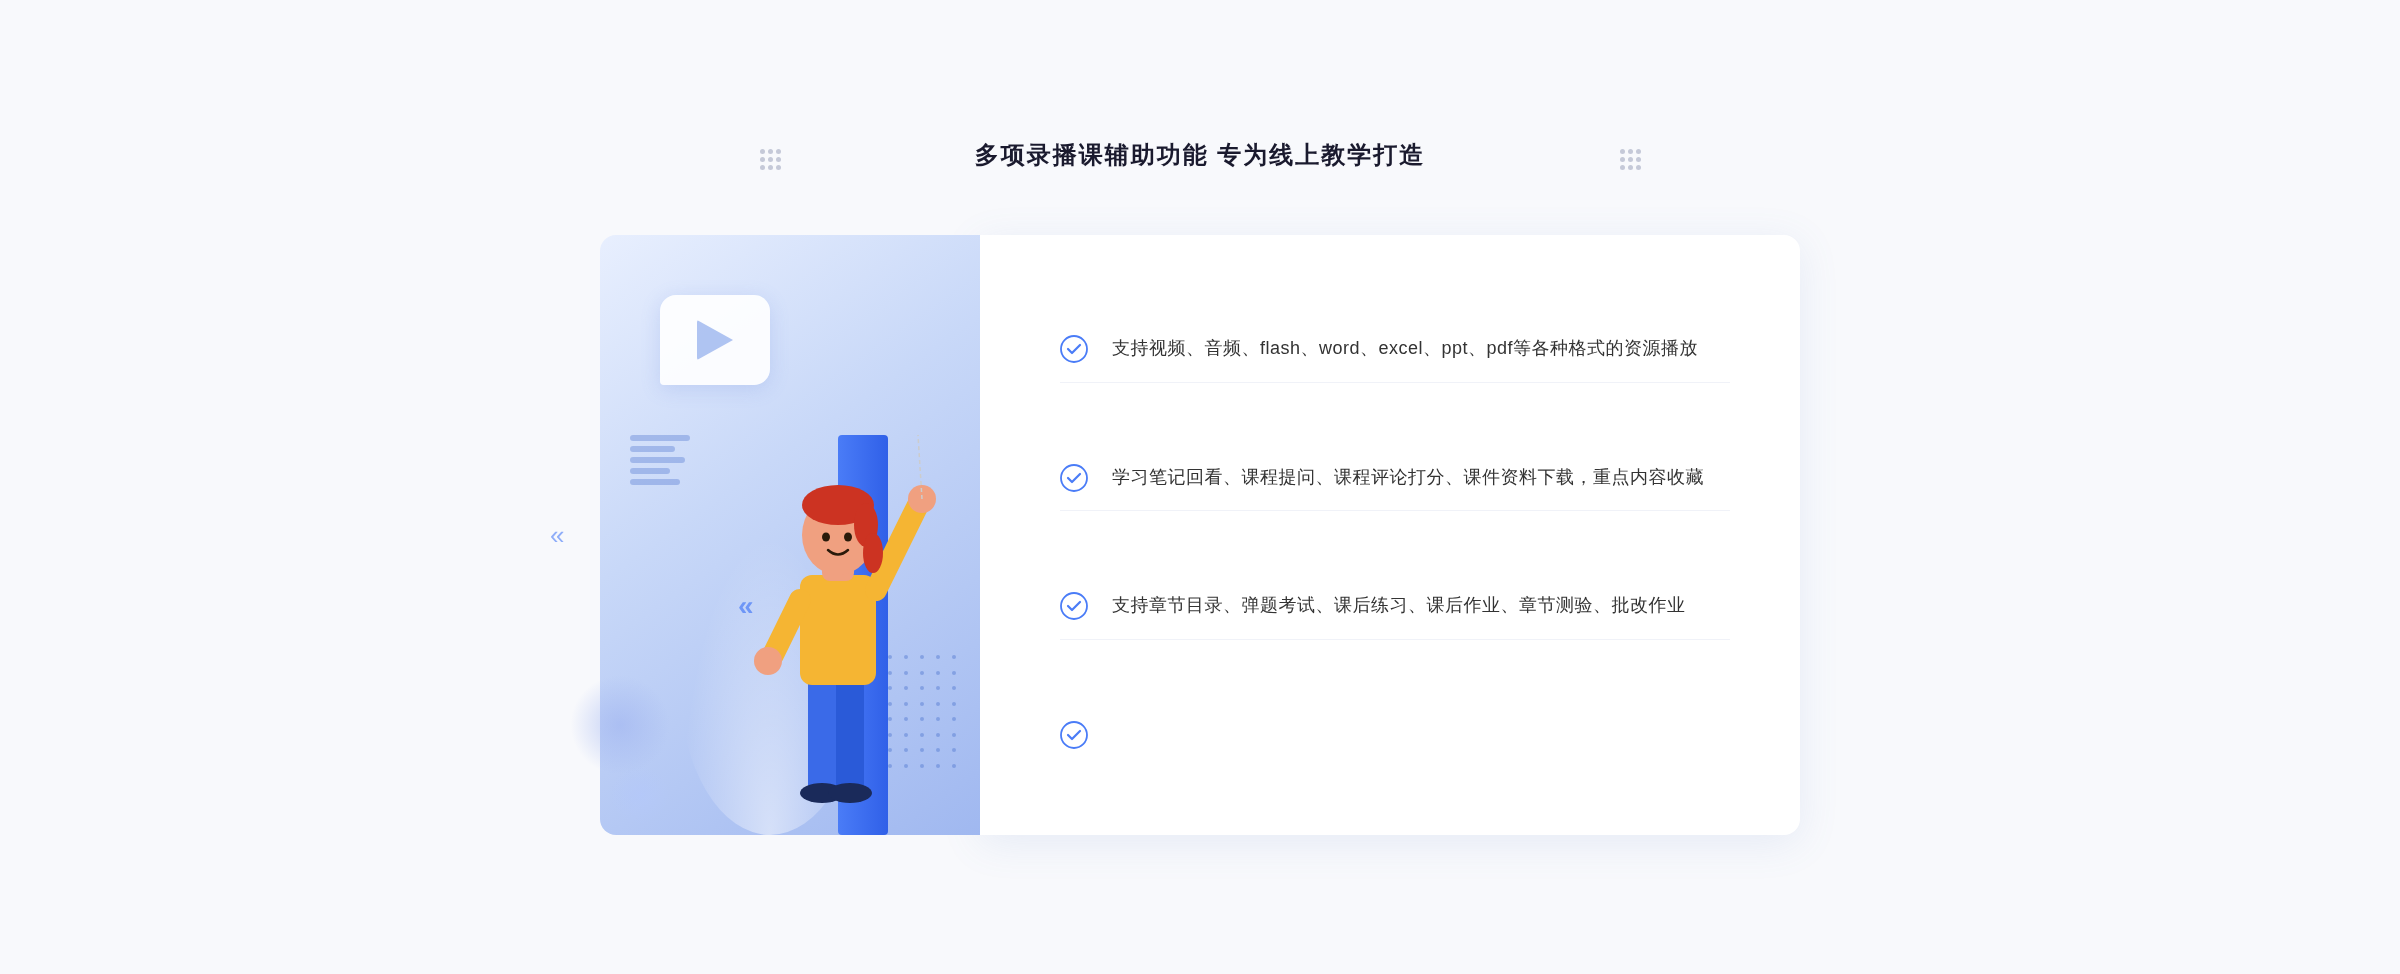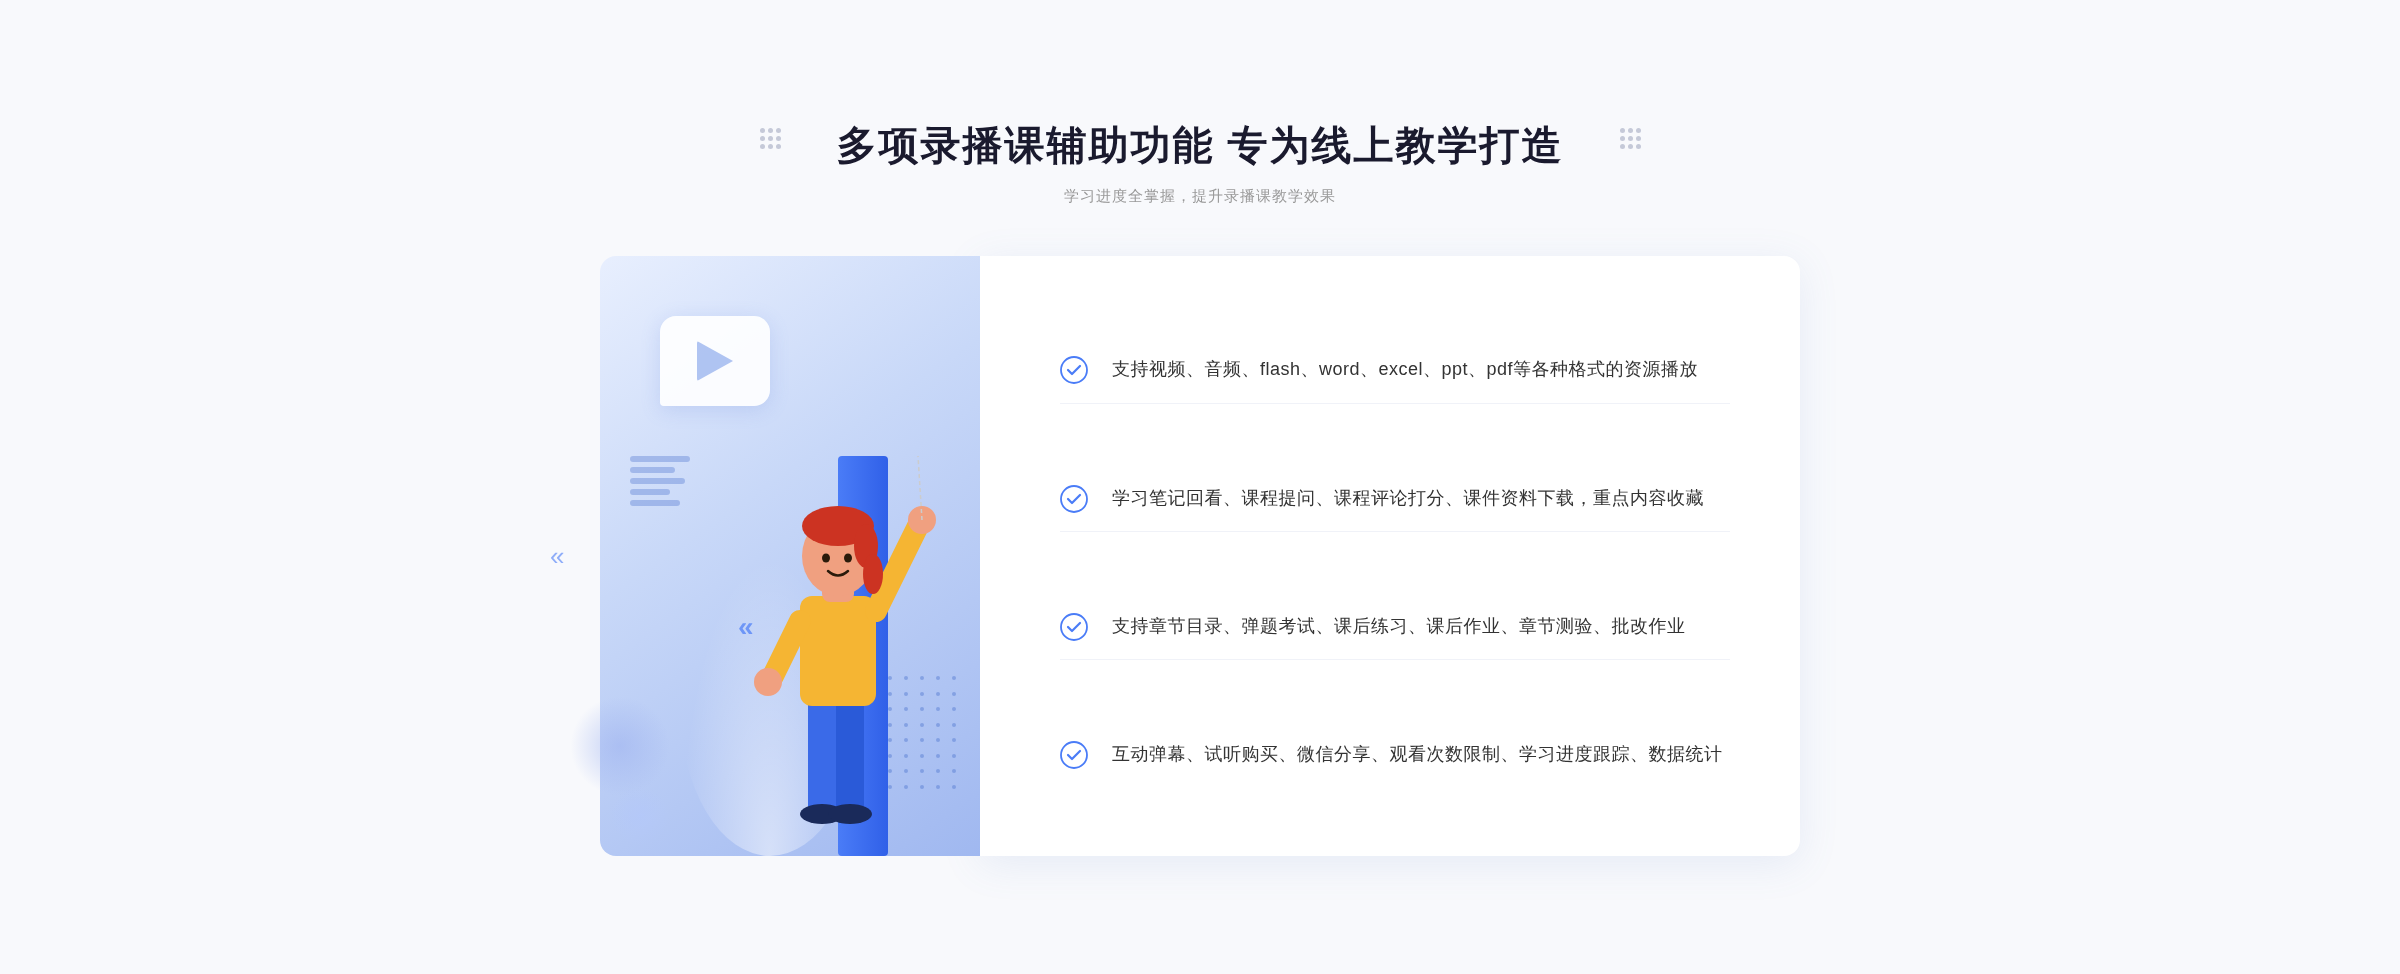--- a/index.html
+++ b/index.html
@@ -55,21 +55,21 @@
 
     .dots-icon span {
       display: block;
       width: 5px;
       height: 5px;
       background: #c5c9d8;
       border-radius: 50%;
     }
 
     .main-title {
-      font-size: 40px;
+      font-size: 24px;
       font-weight: 700;
       color: #1a1a2e;
       letter-spacing: 2px;
       margin-bottom: 14px;
     }
 
     .sub-title {
       font-size: 15px;
       color: #999;
       letter-spacing: 1px;
@@ -269,21 +269,20 @@
           <span></span>
         <span></span>
           <span></span>
           <span></span>
         <span></span>
           <span></span>
           <span></span>
       </div>
     </div>
     <h1 class="main-title">多项录播课辅助功能 专为线上教学打造</h1>
-    <p class="sub-title">学习进度全掌握，提升录播课教学效果</p>
     <div class="header-dots-right">
       <div class="dots-icon">
         <span></span>
           <span></span>
           <span></span>
         <span></span>
           <span></span>
           <span></span>
         <span></span>
           <span></span>
@@ -462,19 +461,18 @@
         <span class="feature-text">支持章节目录、弹题考试、课后练习、课后作业、章节测验、批改作业</span>
       </div>
 
       <div class="feature-item">
         <div class="check-icon">
           <svg viewBox="0 0 28 28" xmlns="http://www.w3.org/2000/svg">
             <circle cx="14" cy="14" r="13" fill="none" stroke="#4a7cf7" stroke-width="1.8"></circle>
             <polyline points="8,14 12,18 20,10" fill="none" stroke="#4a7cf7" stroke-width="2.2" stroke-linecap="round" stroke-linejoin="round"></polyline>
           </svg>
         </div>
-        <span class="feature-text">互动弹幕、试听购买、微信分享、观看次数限制、学习进度跟踪、数据统计</span>
       </div>
 
     </div>
   </div>
 
 </div>
 
 </body></html>

